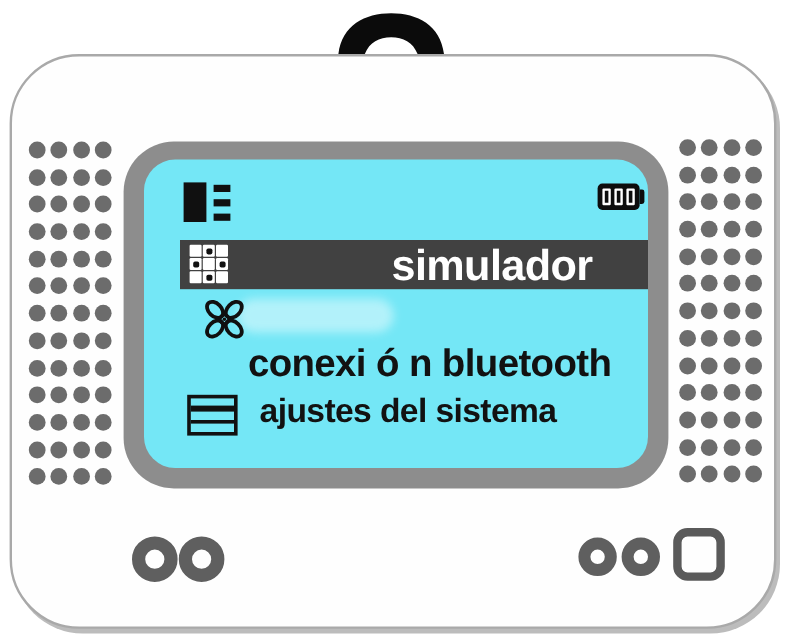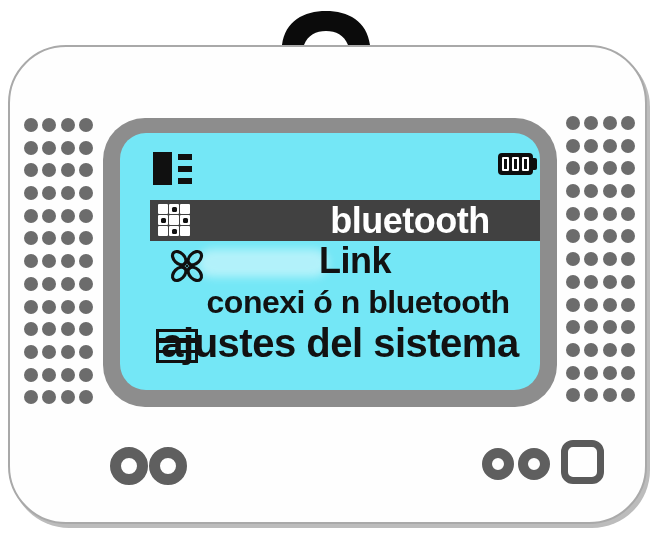--- a/index.html
+++ b/index.html
@@ -55,21 +55,21 @@
                       background:#111111; border-radius:1.5px; }
 
   .fan { position:absolute; left:46px; top:112px; width:42px; height:42px; }
   .lbl-link { top:109px; font-size:36px; font-weight:700; padding-left:50px; }
   .lbl-bt   { top:150px; font-size:32px; padding-left:56px; }
 
   .sys-icon { position:absolute; left:36px; top:196px; width:42px; height:34px;
               border:3px solid #111111; }
   .sys-icon::before { content:""; position:absolute; left:0; right:0; top:6px; height:5px; background:#111111; }
   .sys-icon::after  { content:""; position:absolute; left:0; right:0; top:18px; height:3px; background:#111111; }
-  .lbl-sys { top:191px; font-size:40px; padding-left:20px; }
+  .lbl-sys { top:191px; font-size:28px; padding-left:20px; }
 
   .smudge { position:absolute; left:78px; top:116px; width:130px; height:28px; background:#ffffff;
             opacity:.45; border-radius:14px; filter:blur(4px); }
 
   
   .ring { position:absolute; border-radius:50%; background:transparent; }
   .ring.big   { width:38px; height:38px; border:11px solid #5f5f5f; top:400px; }
   .ring.small { width:32px; height:32px; border:10px solid #5f5f5f; top:401px; }
   .rL1 { left:100px; } .rL2 { left:139px; }
   .rR1 { left:472px; } .rR2 { left:508px; }
@@ -222,34 +222,33 @@
             <span></span>
               <span class="d"></span>
               <span></span>
             <span class="d"></span>
               <span></span>
               <span class="d"></span>
             <span></span>
               <span class="d"></span>
               <span></span>
           </span>
-          <span class="menu-label">bluetooth</span>
+          <span class="menu-label">simulador</span>
         </div>
 
         <svg class="fan" viewBox="0 0 40 40" xmlns="http://www.w3.org/2000/svg">
           <g fill="none" stroke="#101010" stroke-width="3">
             <ellipse cx="20" cy="9.5" rx="5" ry="7.5" transform="rotate(45 20 20)"></ellipse>
             <ellipse cx="20" cy="9.5" rx="5" ry="7.5" transform="rotate(135 20 20)"></ellipse>
             <ellipse cx="20" cy="9.5" rx="5" ry="7.5" transform="rotate(225 20 20)"></ellipse>
             <ellipse cx="20" cy="9.5" rx="5" ry="7.5" transform="rotate(315 20 20)"></ellipse>
             <circle cx="20" cy="20" r="3.6" stroke-width="2.4"></circle>
           </g>
           <circle cx="20" cy="20" r="1.4" fill="#101010"></circle>
         </svg>
-        <span class="menu-label lbl-link">Link</span>
 
         <span class="menu-label lbl-bt">conexi ó n bluetooth</span>
 
         <span class="sys-icon"></span>
         <span class="menu-label lbl-sys">ajustes del sistema</span>
 
       </div>
     </div>
 
     <span class="ring big rL1"></span>

